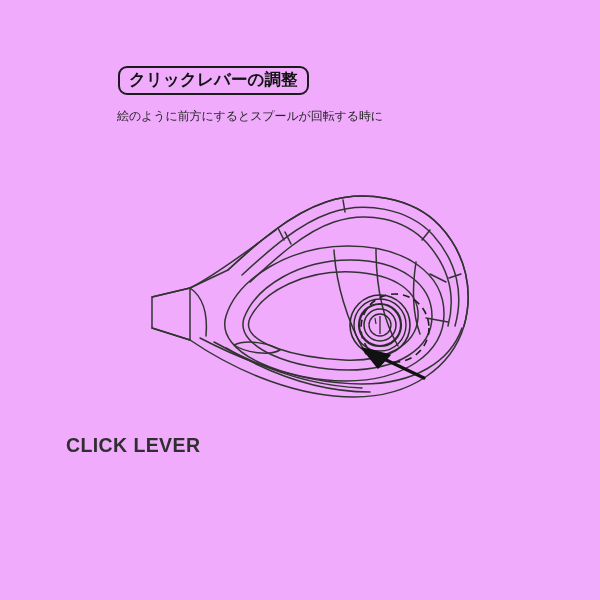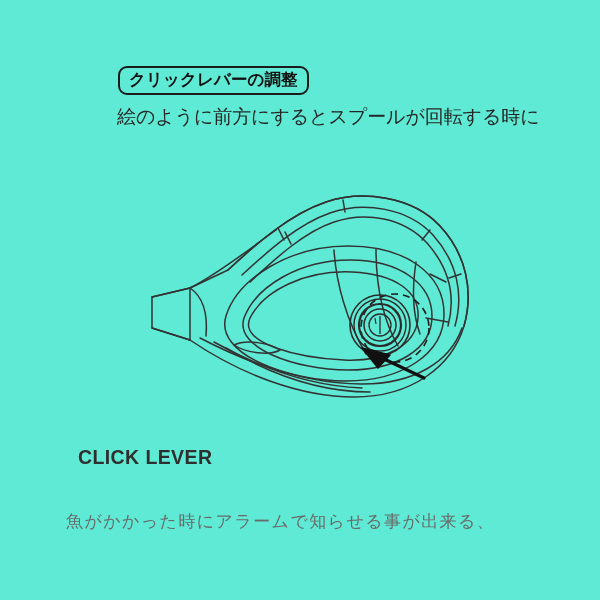--- a/index.html
+++ b/index.html
@@ -13,21 +13,21 @@
     height: 600px;
     overflow: hidden;
     font-family: "Liberation Sans", "DejaVu Sans", sans-serif;
     -webkit-font-smoothing: antialiased;
   }
 
   #page {
     position: relative;
     width: 600px;
     height: 600px;
-    background: #5eead4;
+    background: #f0abfc;
   }
 
   
   .instruction-block {
     position: absolute;
     left: 0;
     top: 0;
     width: 600px;
   }
 
@@ -52,21 +52,21 @@
 
   .instruction-lines {
     position: absolute;
     left: 117px;
     top: 104px;
     width: 400px;
   }
   .instruction-lines p {
     margin: 0;
     font-family: "DejaVu Sans", "Liberation Sans", sans-serif;
-    font-size: 19px;
+    font-size: 12px;
     line-height: 24px;
     color: #262626;
     white-space: nowrap;
     letter-spacing: -0.1px;
   }
 
   
   .illustration {
     position: absolute;
     left: 130px;
@@ -81,21 +81,21 @@
   }
 
   
   .caption-block {
     position: absolute;
     left: 66px;
     top: 432px;
     width: 470px;
   }
   .caption-heading {
-    margin: 12px;
+    margin: 0;
     font-family: "Liberation Sans", "DejaVu Sans", sans-serif;
     font-size: 19.5px;
     font-weight: bold;
     letter-spacing: 0.4px;
     color: #2f2f2f;
     line-height: 26px;
   }
   .caption-body {
     margin: 0;
     padding-top: 20px;
@@ -214,17 +214,16 @@
       <g>
         <line x1="294" y1="200" x2="252" y2="180" stroke="#111111" stroke-width="3.2" stroke-linecap="round"></line>
         <polygon points="232,170 260,177 248,190" fill="#111111" stroke="#111111" stroke-width="1.5" stroke-linejoin="round"></polygon>
       </g>
     </svg>
   </div>
 
   <div class="caption-block">
     <h2 class="caption-heading">CLICK LEVER</h2>
     <div class="caption-body">
-      <p>魚がかかった時にアラームで知らせる事が出来る、</p>
     </div>
   </div>
 
 </div>
 
 </body></html>

